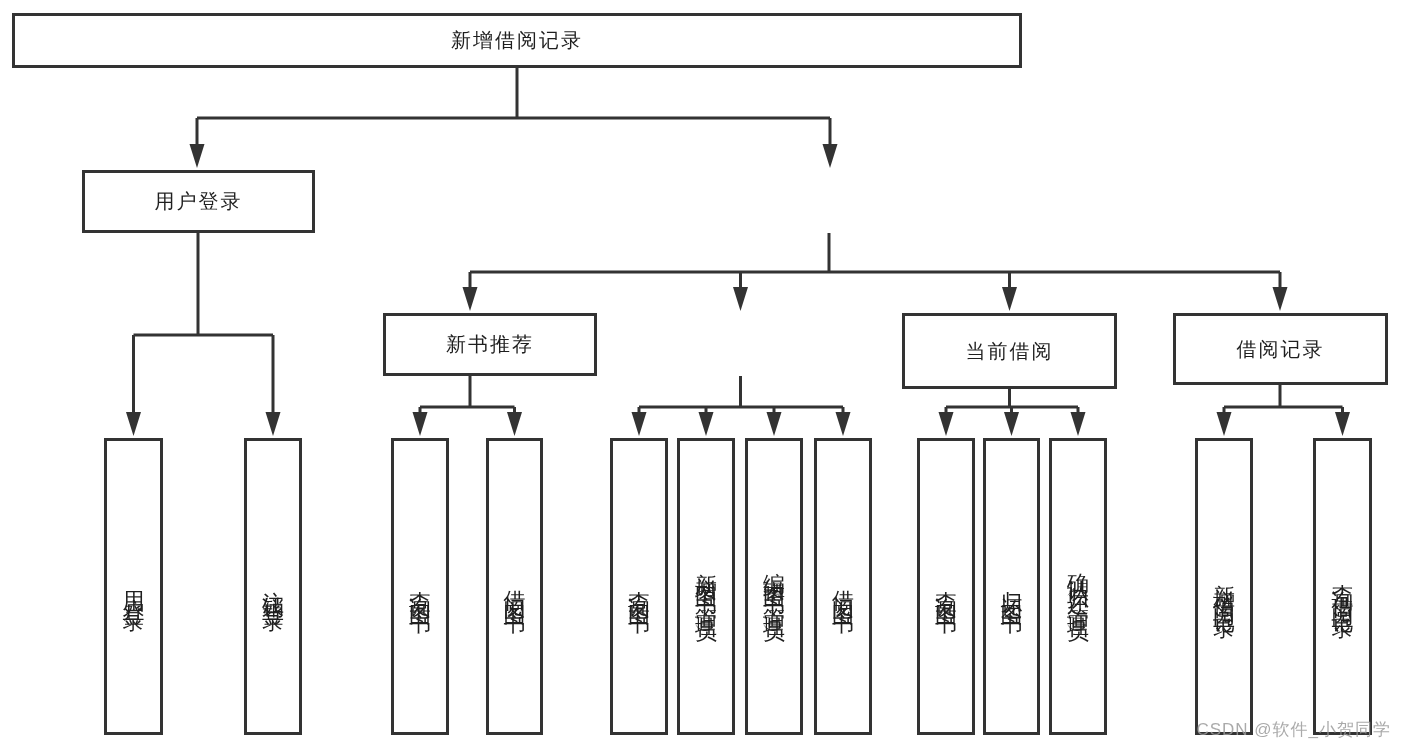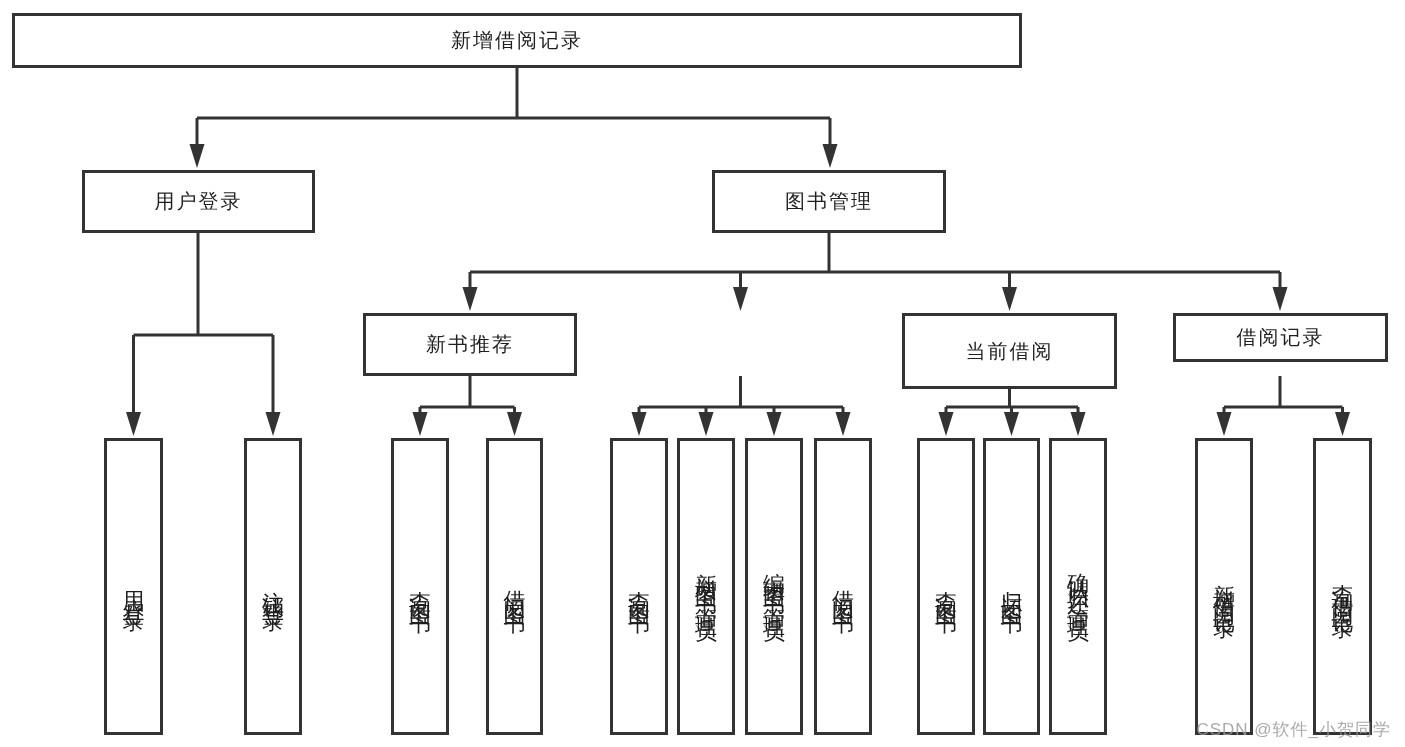--- a/index.html
+++ b/index.html
@@ -112,31 +112,28 @@
       <polygon points="1335,412 1350,412 1342.5,436" fill="#333333"></polygon>
     </svg>
 
   <div class="node hbox" style="left:12px; top:13px; width:1010px; height:55px;">
     <span>新增借阅记录</span>
   </div>
 
   <div class="node hbox" style="left:82px; top:170px; width:233px; height:63px;">
     <span>用户登录</span>
   </div>
-  <div class="node hbox" style="left:712px; top:170px; width:234px; height:63px;">
-    <span>图书管理</span>
-  </div>
 
-  <div class="node hbox" style="left:363px; top:313px; width:214px; height:63px;">
+  <div class="node hbox" style="left:383px; top:313px; width:214px; height:63px;">
     <span>新书推荐</span>
   </div>
   <div class="node hbox" style="left:902px; top:313px; width:215px; height:76px;">
     <span>当前借阅</span>
   </div>
-  <div class="node hbox" style="left:1173px; top:313px; width:215px; height:49px;">
+  <div class="node hbox" style="left:1173px; top:313px; width:215px; height:72px;">
     <span>借阅记录</span>
   </div>
 
   <div class="node vbox" style="left:104px; top:438px; width:59px; height:297px;">
     <span class="vtext">用户登录</span>
   </div>
   <div class="node vbox" style="left:244px; top:438px; width:58px; height:297px;">
     <span class="vtext">注销登录</span>
   </div>
 

